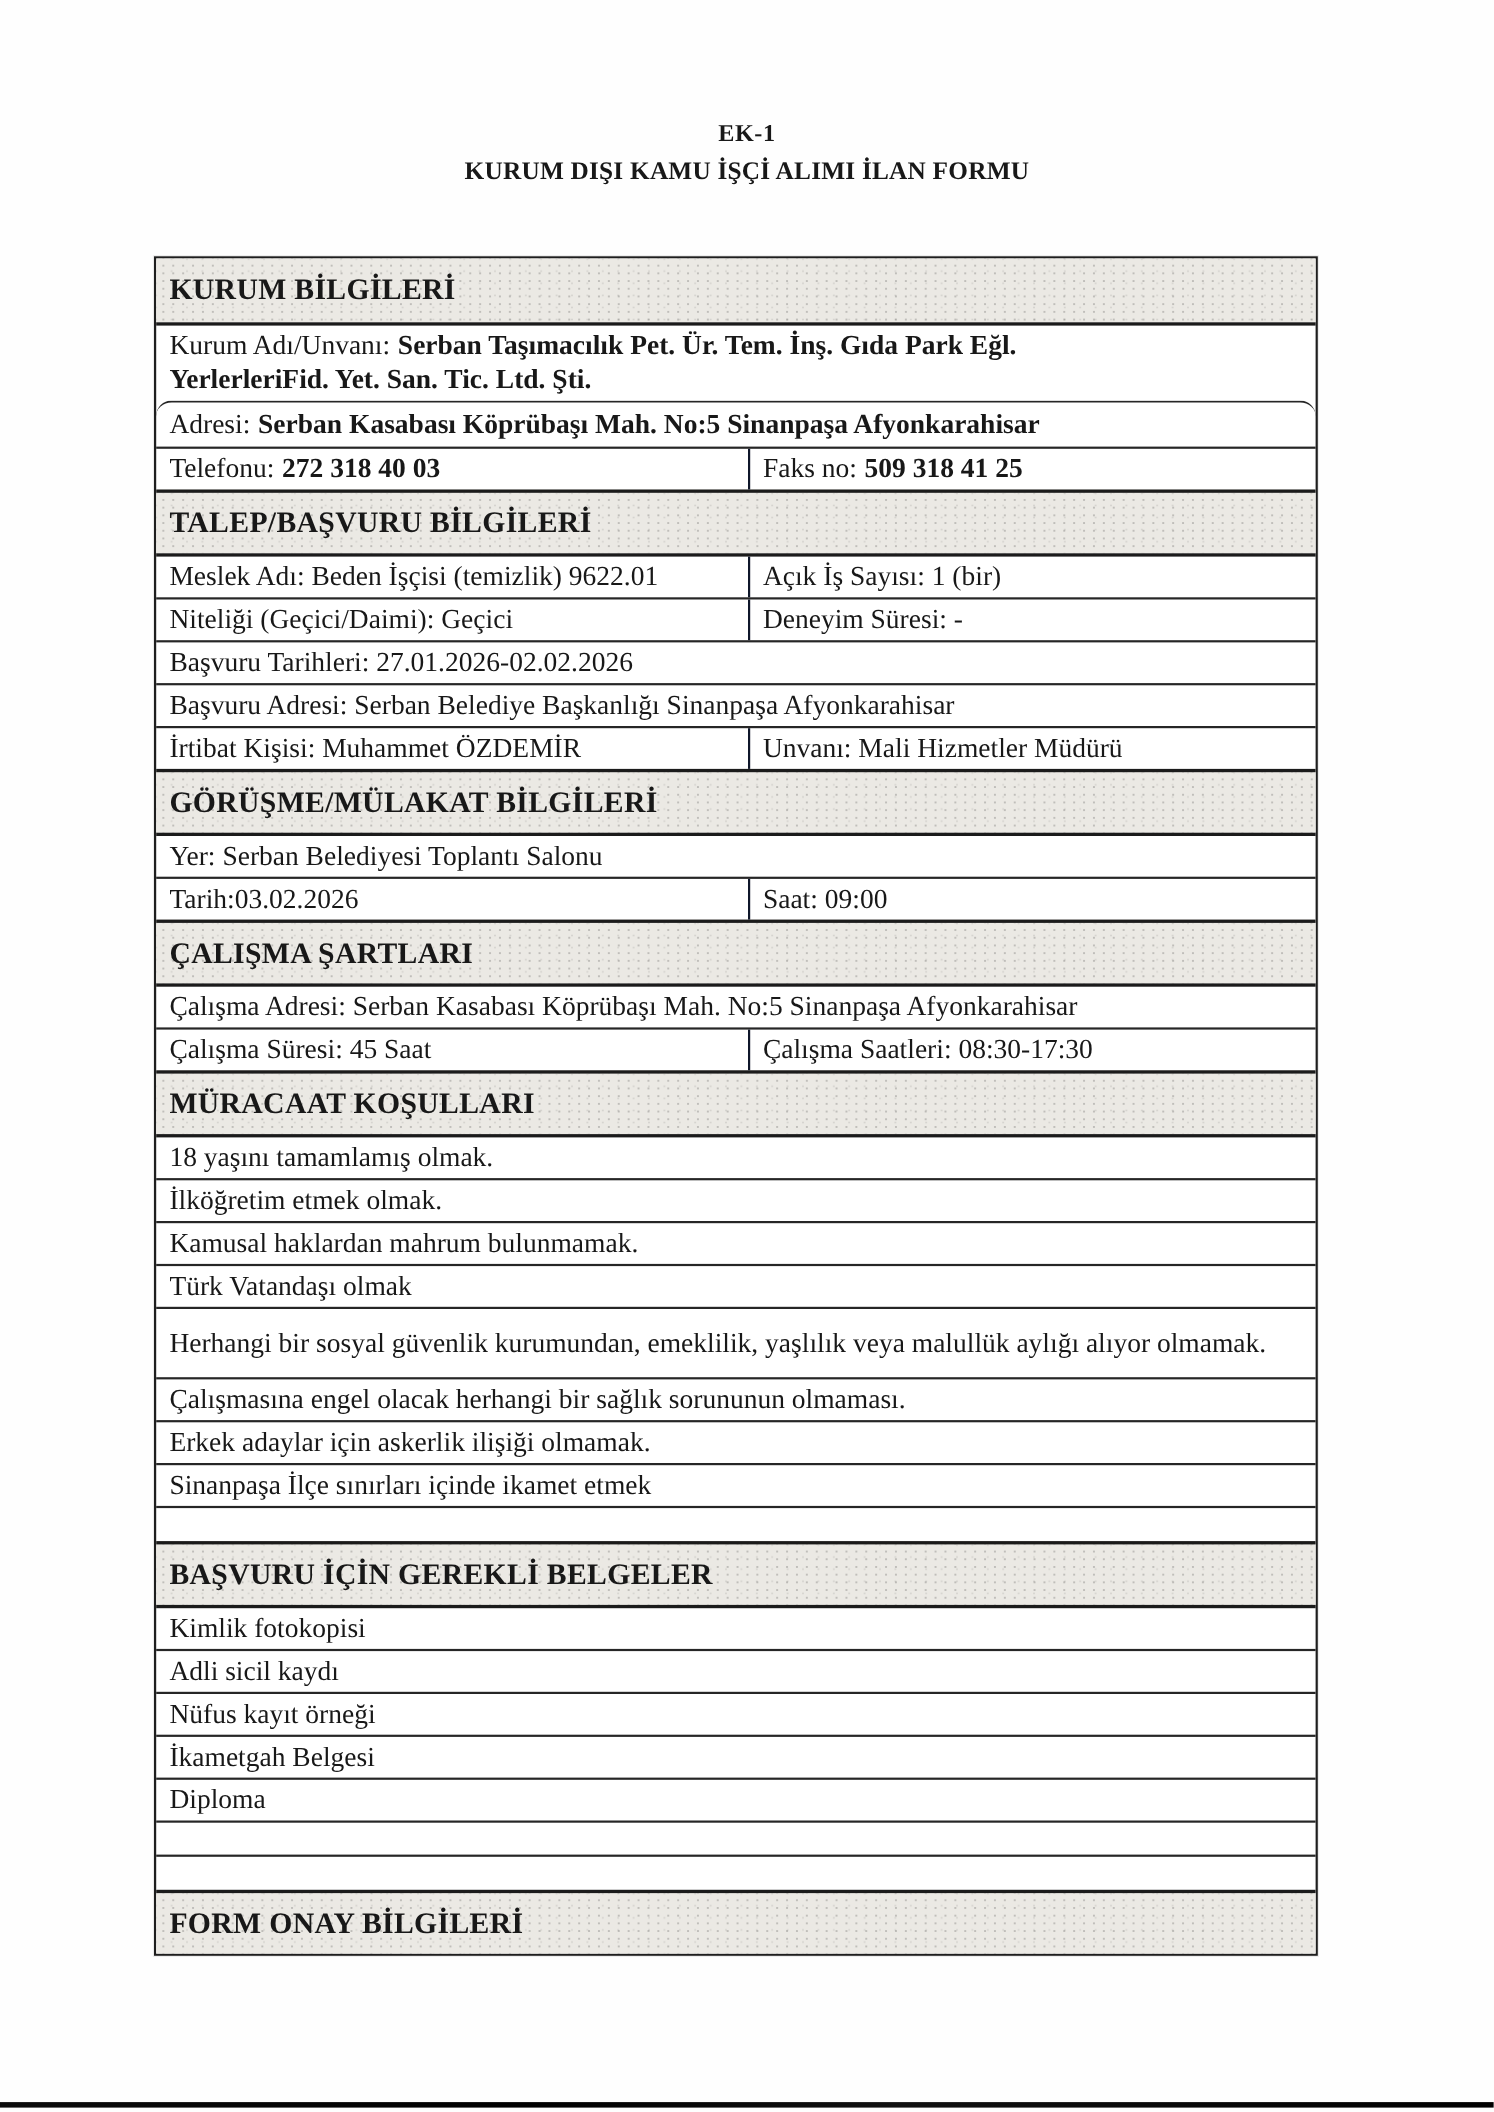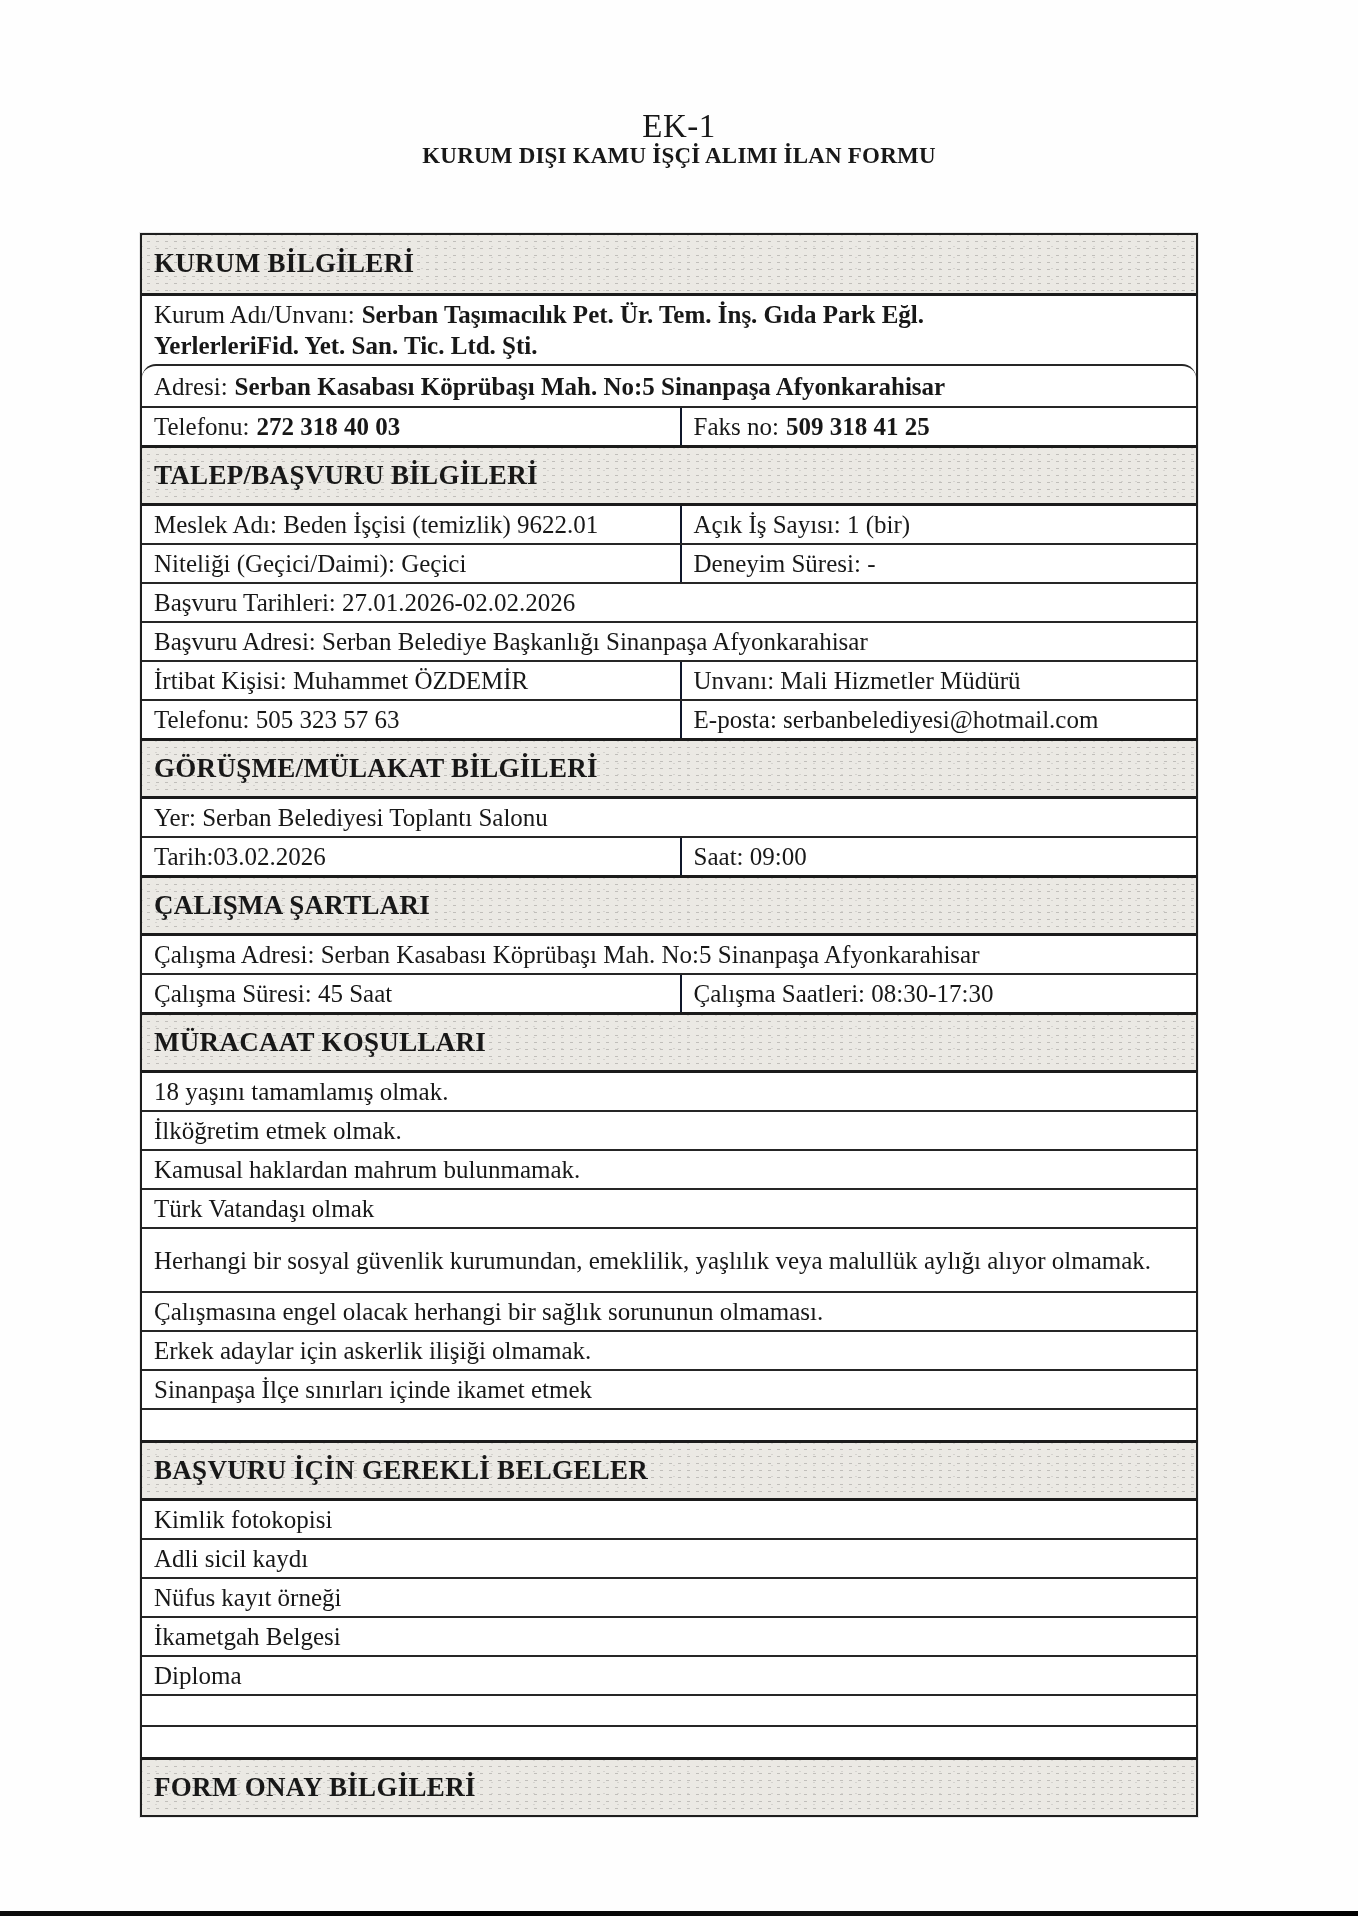--- a/index.html
+++ b/index.html
@@ -9,21 +9,21 @@
     font-family:"Liberation Serif","DejaVu Serif",serif;
     color:#181818;
     -webkit-font-smoothing:antialiased;
   }
   .page{
     position:relative;width:1358px;height:1920px;overflow:hidden;background:#fefefe;
   }
   
   .ek-label{
     position:absolute;top:108px;left:0;width:100%;
-    text-align:center;font-weight:400;font-size:33px;letter-spacing:.5px;
+    text-align:center;font-weight:700;font-size:22px;letter-spacing:.5px;
   }
   .form-title{
     position:absolute;top:143px;left:0;width:100%;margin:0;
     text-align:center;font-weight:700;font-size:23px;letter-spacing:.2px;
   }
   
   .tbl{
     position:absolute;left:140px;top:233px;width:1058px;
     border:2px solid #1e1e1e;box-sizing:border-box;background:#fff;
     box-shadow:0 0 0 1px rgba(0,0,0,.08);
@@ -119,24 +119,20 @@
     <div class="row single">
       <div class="cell">Başvuru Tarihleri: 27.01.2026-02.02.2026</div>
     </div>
     <div class="row single">
       <div class="cell">Başvuru Adresi: Serban Belediye Başkanlığı Sinanpaşa Afyonkarahisar</div>
     </div>
     <div class="row">
       <div class="cell">İrtibat Kişisi: Muhammet ÖZDEMİR</div>
       <div class="cell right">Unvanı: Mali Hizmetler Müdürü</div>
     </div>
-    <div class="row">
-      <div class="cell">Telefonu: 505 323 57 63</div>
-      <div class="cell right">E-posta: serbanbelediyesi@hotmail.com</div>
-    </div>
 
     <div class="row hd single">
       <div class="cell">GÖRÜŞME/MÜLAKAT BİLGİLERİ</div>
     </div>
     <div class="row single">
       <div class="cell">Yer: Serban Belediyesi Toplantı Salonu</div>
     </div>
     <div class="row">
       <div class="cell">Tarih:03.02.2026</div>
       <div class="cell right">Saat: 09:00</div>

